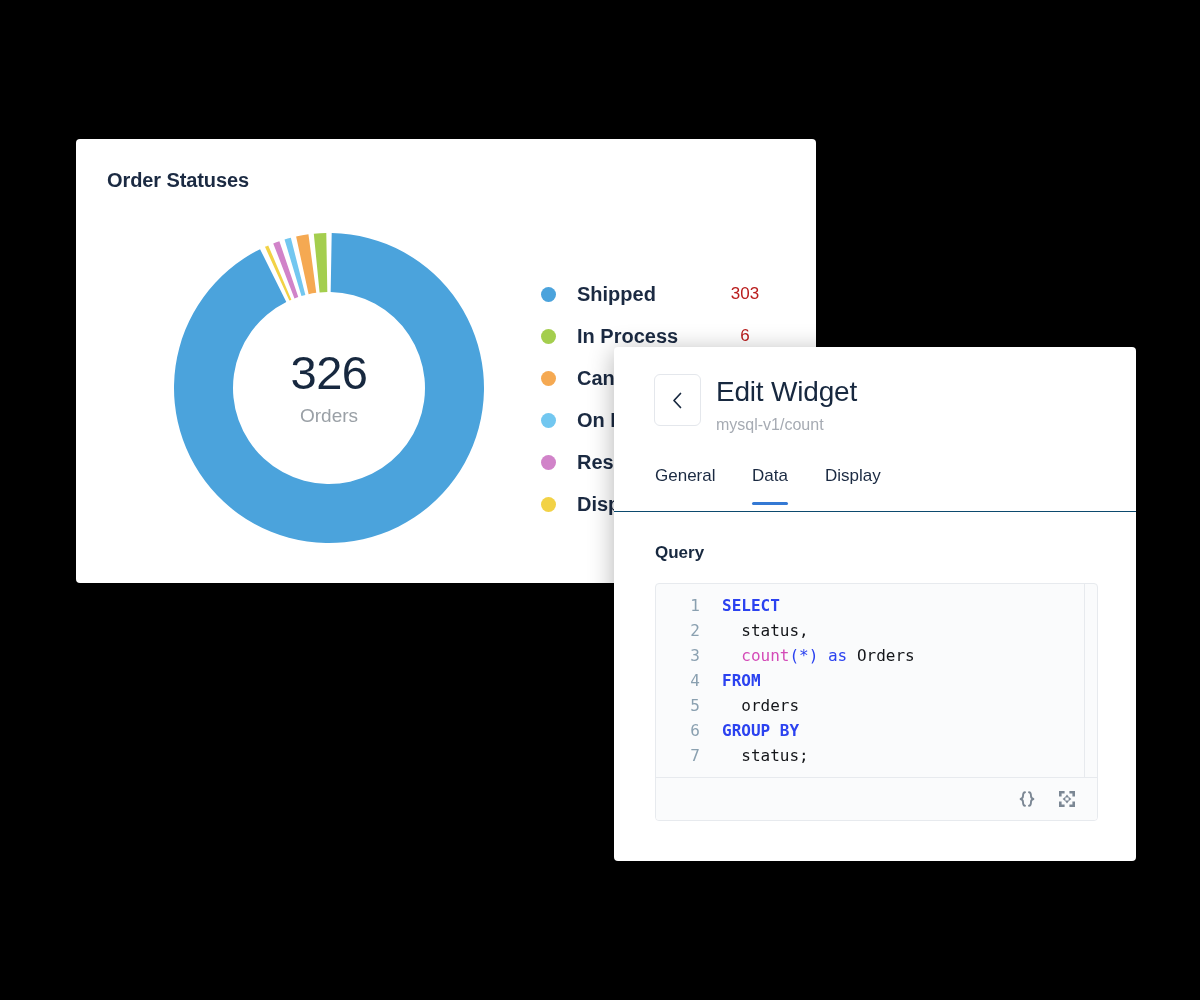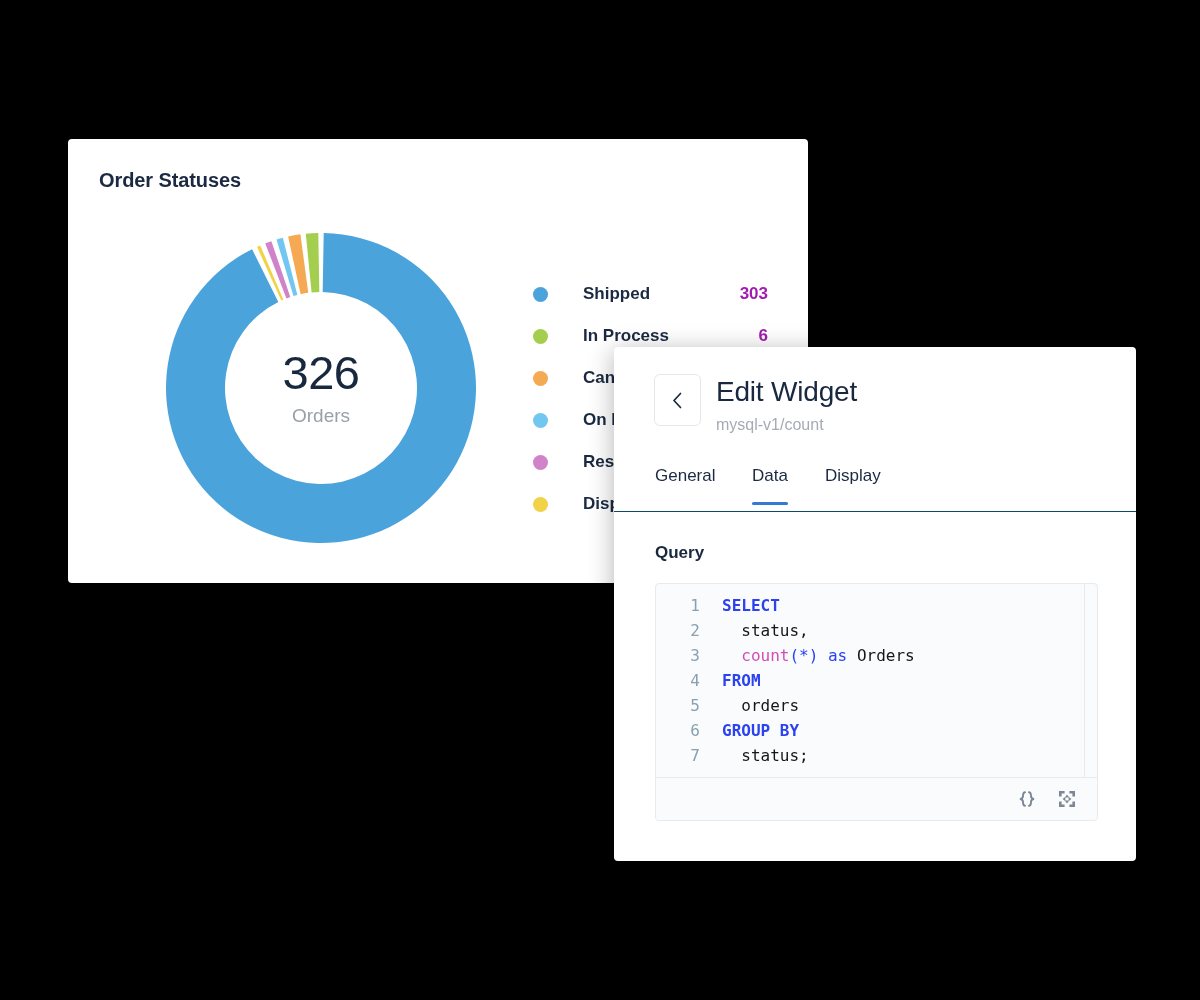--- a/index.html
+++ b/index.html
@@ -13,21 +13,21 @@
     height: 1000px;
     position: relative;
     overflow: hidden;
     font-family: "Liberation Sans", sans-serif;
     -webkit-font-smoothing: antialiased;
   }
 
   
   .chart-card {
     position: absolute;
-    left: 68px;
+    left: 76px;
     top: 139px;
     width: 740px;
     height: 444px;
     background: #ffffff;
     border-radius: 4px;
     box-shadow: 0 2px 10px rgba(0,0,0,0.25);
   }
   .card-title {
     position: absolute;
     left: 31px;
@@ -85,32 +85,32 @@
     align-items: center;
     height: 42px;
   }
   .legend-dot {
     width: 15px;
     height: 15px;
     border-radius: 50%;
     flex: 0 0 15px;
   }
   .legend-name {
-    margin-left: 35px;
-    font-size: 17px;
+    margin-left: 21px;
+    font-size: 20px;
     font-weight: 700;
     color: #1b2a42;
     white-space: nowrap;
     flex: 1 1 auto;
   }
   .legend-val {
     font-size: 17px;
-    font-weight: 700;
-    color: #a21caf;
-    text-align: right;
+    font-weight: 400;
+    color: #b91c1c;
+    text-align: center;
     flex: 0 0 62px;
     padding-right: 10px;
   }
 
   
   .panel {
     position: absolute;
     left: 614px;
     top: 347px;
     width: 522px;

